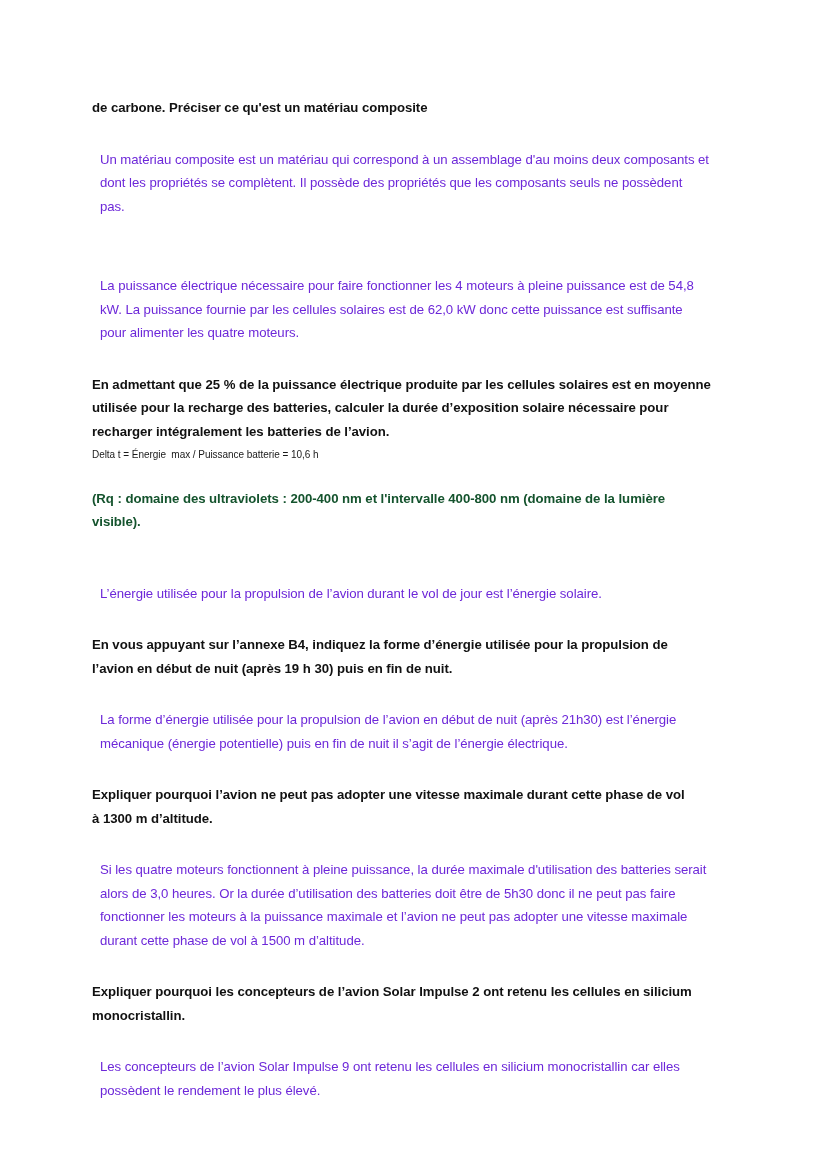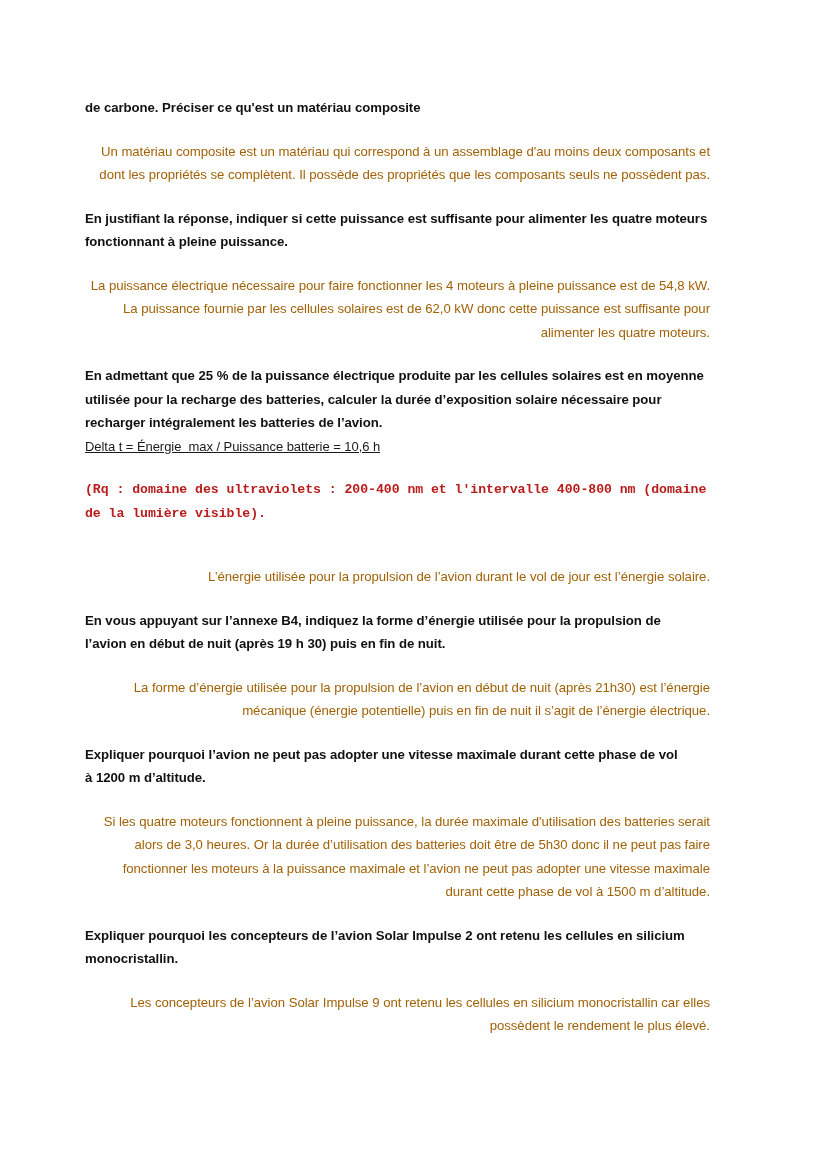--- a/index.html
+++ b/index.html
@@ -16,80 +16,76 @@
   }
   .page {
     position: relative;
     width: 828px;
     height: 1169px;
     background: #ffffff;
     box-sizing: border-box;
   }
   .content {
     position: absolute;
-    left: 85px;
+    left: 92px;
     top: 96px;
     width: 625px;
   }
   .q {
     font-weight: bold;
     font-size: 13.2px;
     line-height: 23.5px;
     color: #111111;
     margin: 0;
     letter-spacing: -0.05px;
   }
   .a {
     font-weight: normal;
     font-size: 13.2px;
     line-height: 23.5px;
-    color: #a16207;
-    margin: 0;
+    color: #6d28d9;
+    margin: 8px;
     letter-spacing: -0.05px;
-    text-align: right;
   }
   .plain {
     font-weight: normal;
-    font-size: 13px;
+    font-size: 10px;
     line-height: 23.5px;
     color: #1a1a1a;
     margin: 0;
     white-space: pre-wrap;
     letter-spacing: -0.05px;
-    text-decoration: underline;
   }
   .note {
     font-weight: bold;
     font-size: 13.2px;
     line-height: 23.5px;
-    color: #b91c1c;
+    color: #14532d;
     margin: 0;
     letter-spacing: -0.05px;
-    font-family: Liberation Mono, monospace;
   }
   .gap-para { height: 20px; }
   .gap-section { height: 20px; }
   .narrow { width: 600px; }
   .narrow2 { width: 608px; }
 </style>
 </head>
 <body>
 
 <div class="page">
   <div class="content">
 
     <p class="q narrow">de carbone. Préciser ce qu'est un matériau composite</p>
 
     <div class="gap-para"></div>
 
     <p class="a">Un matériau composite est un matériau qui correspond à un assemblage d'au moins deux composants et dont les propriétés se complètent. Il possède des propriétés que les composants seuls ne possèdent pas.</p>
 
     <div class="gap-section"></div>
 
-    <p class="q">En justifiant la réponse, indiquer si cette puissance est suffisante pour alimenter les quatre moteurs fonctionnant à pleine puissance.</p>
 
     <div class="gap-para"></div>
 
     <p class="a">La puissance électrique nécessaire pour faire fonctionner les 4 moteurs à pleine puissance est de 54,8 kW. La puissance fournie par les cellules solaires est de 62,0 kW donc cette puissance est suffisante pour alimenter les quatre moteurs.</p>
 
     <div class="gap-section"></div>
 
     <p class="q">En admettant que 25 % de la puissance électrique produite par les cellules solaires est en moyenne utilisée pour la recharge des batteries, calculer la durée d’exposition solaire nécessaire pour recharger intégralement les batteries de l’avion.</p>
 
     <p class="plain">Delta t = Énergie  max / Puissance batterie = 10,6 h</p>
@@ -109,21 +105,21 @@
     <div class="gap-section"></div>
 
     <p class="q narrow2">En vous appuyant sur l’annexe B4, indiquez la forme d’énergie utilisée pour la propulsion de l’avion en début de nuit (après 19 h 30) puis en fin de nuit.</p>
 
     <div class="gap-para"></div>
 
     <p class="a">La forme d’énergie utilisée pour la propulsion de l’avion en début de nuit (après 21h30) est l’énergie mécanique (énergie potentielle) puis en fin de nuit il s’agit de l’énergie électrique.</p>
 
     <div class="gap-section"></div>
 
-    <p class="q narrow">Expliquer pourquoi l’avion ne peut pas adopter une vitesse maximale durant cette phase de vol à 1200 m d’altitude.</p>
+    <p class="q narrow">Expliquer pourquoi l’avion ne peut pas adopter une vitesse maximale durant cette phase de vol à 1300 m d’altitude.</p>
 
     <div class="gap-para"></div>
 
     <p class="a">Si les quatre moteurs fonctionnent à pleine puissance, la durée maximale d'utilisation des batteries serait alors de 3,0 heures. Or la durée d’utilisation des batteries doit être de 5h30 donc il ne peut pas faire fonctionner les moteurs à la puissance maximale et l’avion ne peut pas adopter une vitesse maximale durant cette phase de vol à 1500 m d’altitude.</p>
 
     <div class="gap-section"></div>
 
     <p class="q">Expliquer pourquoi les concepteurs de l’avion Solar Impulse 2 ont retenu les cellules en silicium monocristallin.</p>
 
     <div class="gap-para"></div>

